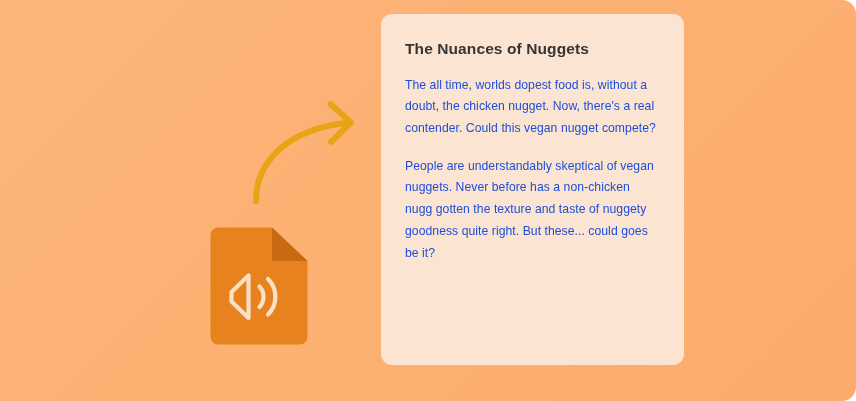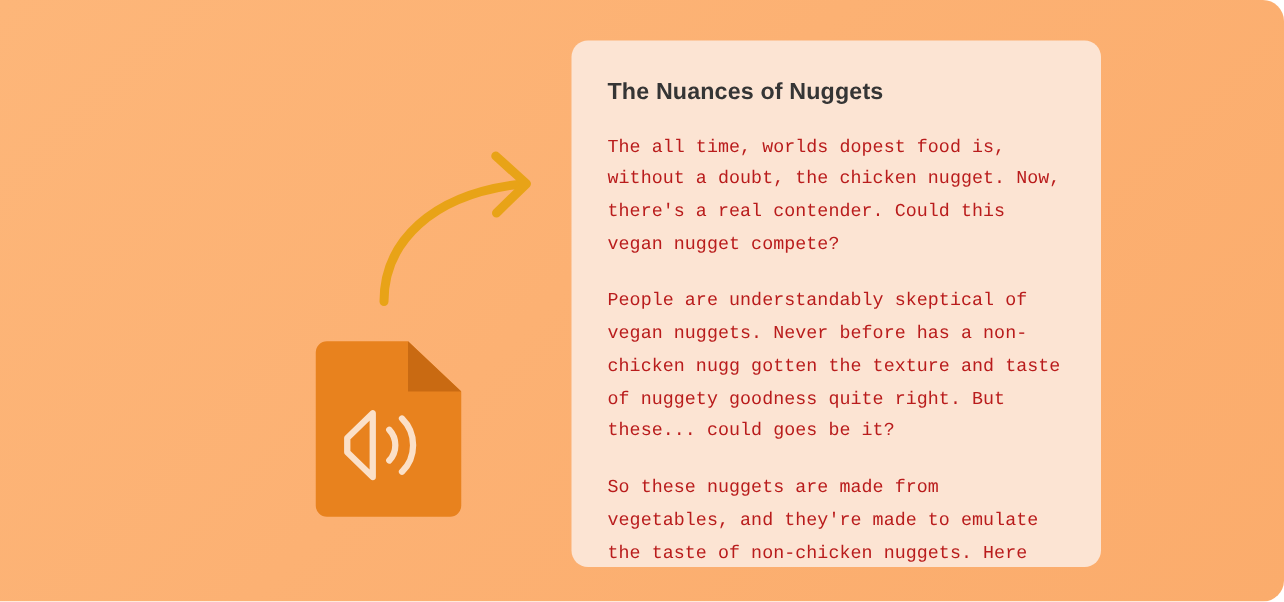--- a/index.html
+++ b/index.html
@@ -35,44 +35,43 @@
     top: 100px;
     width: 118px;
     height: 105px;
   }
   #arrow svg { display: block; width: 100%; height: 100%; overflow: visible; }
 
   
   #card {
     position: absolute;
     left: 381px;
-    top: 27px;
-    width: 353px;
+    top: 14px;
+    width: 303px;
     height: 351px;
     background: #FCE4D3;
     border-radius: 11px;
     box-sizing: border-box;
     padding: 26px 24px 20px 24px;
     overflow: hidden;
   }
   #card-title {
     font-size: 15.5px;
     font-weight: bold;
     color: #353535;
     letter-spacing: 0.1px;
     margin: 0 0 16px 0;
     line-height: 1.2;
   }
   .para {
     font-size: 12.2px;
-    color: #b91c1c;
+    color: #1d4ed8;
     line-height: 1.78;
     margin: 0 0 16px 0;
     letter-spacing: 0.05px;
-    font-family: Liberation Mono, monospace;
   }
   .para:last-child { margin-bottom: 0; }
 </style>
 </head>
 <body>
 
 <div id="canvas">
 
   <div id="file-icon">
     <svg viewBox="0 0 98 118" xmlns="http://www.w3.org/2000/svg" aria-hidden="true">
@@ -95,16 +94,15 @@
         <path d="M11 101 C 11 62, 42 29, 104 22.5"></path>
         <path d="M85.5 4 L106 22.5 L86 42"></path>
       </g>
     </svg>
   </div>
 
   <div id="card">
     <h1 id="card-title">The Nuances of Nuggets</h1>
     <p class="para">The all time, worlds dopest food is, without a doubt, the  chicken nugget. Now, there's a real contender. Could this vegan nugget compete?</p>
     <p class="para">People are understandably skeptical of vegan nuggets. Never before has a non-chicken nugg gotten the texture and taste of nuggety goodness  quite right. But these... could goes be it?</p>
-    <p class="para">So these nuggets are made from vegetables, and they're made to emulate the taste of non-chicken nuggets. Here goes nothing... wow that's pretty dope.</p>
   </div>
 
 </div>
 
 </body></html>

